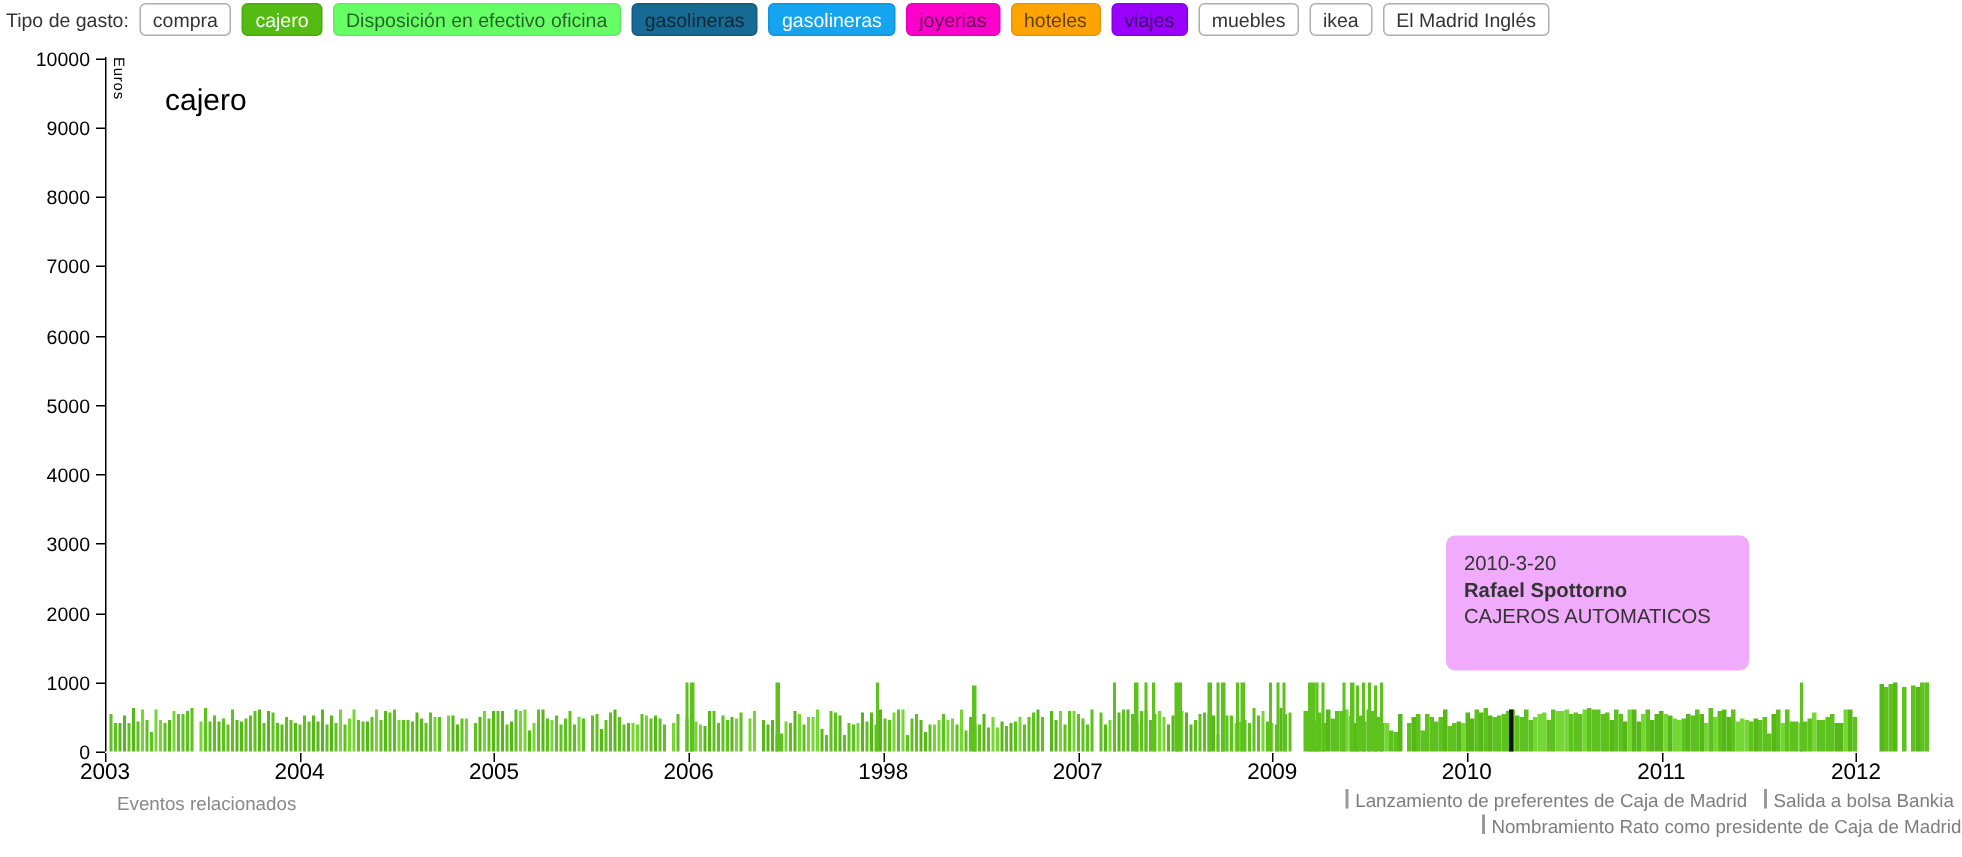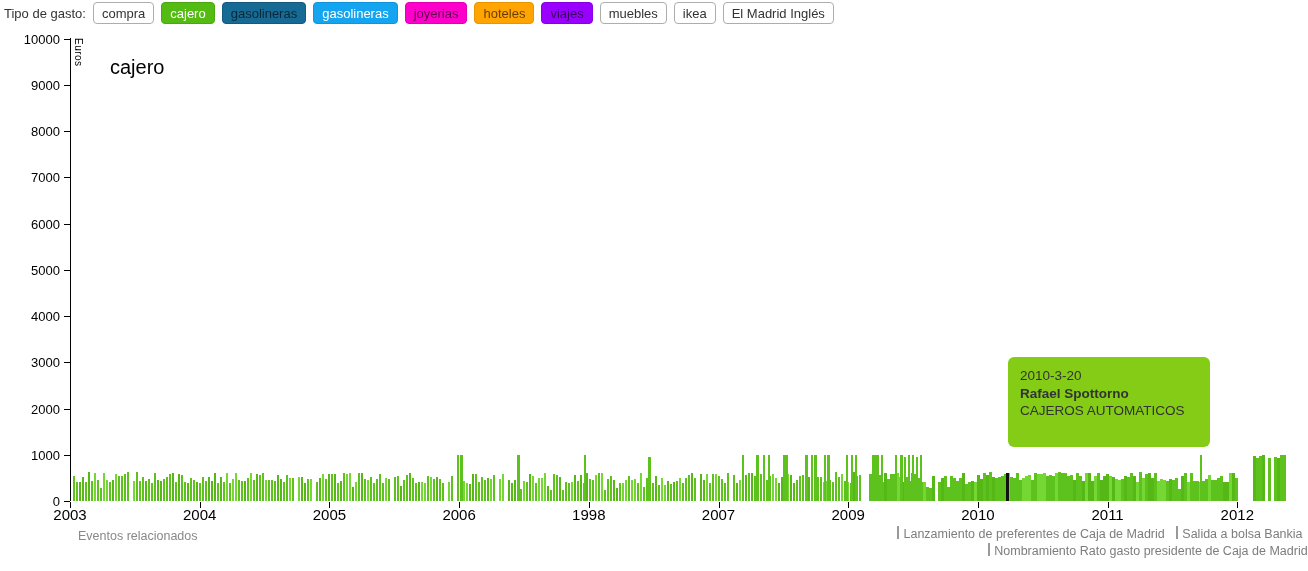--- a/index.html
+++ b/index.html
@@ -16,40 +16,41 @@
   .y-axis-line{position:absolute;left:70px;top:38px;width:1px;height:463px;background:#000;}
   .ytick{position:absolute;width:6px;height:1px;background:#000;left:64px;}
   .ytick-label{position:absolute;width:52px;text-align:right;font-size:13px;color:#000;left:8px;}
   .xtick{position:absolute;width:1px;height:6px;background:#000;}
   .xtick-label{position:absolute;width:64px;text-align:center;font-size:15px;color:#000;top:506px;}
   .euros-label{position:absolute;left:73px;top:38px;writing-mode:vertical-rl;
                font-size:10px;color:#000;letter-spacing:0.5px;}
   .chart-title{position:absolute;left:110px;top:56px;font-size:20px;color:#000;}
   .bar{position:absolute;}
   
-  .tooltip{position:absolute;left:1008px;top:357px;width:202px;box-sizing:border-box;
-           background:#84cc16;border-radius:6px;padding:10px 12px;font-size:13.5px;
+  .tooltip{position:absolute;left:964px;top:357px;width:202px;box-sizing:border-box;
+           background:#f0abfc;border-radius:6px;padding:10px 12px;font-size:13.5px;
            line-height:1.3;color:#333;z-index:5;}
   .tooltip .b{font-weight:bold;}
   .tooltip .spacer{height:17px;}
   
   .events-label{position:absolute;left:78px;top:529px;font-size:12.5px;color:#888;}
   .ev-tick{position:absolute;width:2px;height:13px;background:#999;}
   .ev-label{position:absolute;font-size:12.5px;color:#7d7d7d;white-space:nowrap;}
 </style>
 </head>
 <body>
 
 <div class="app">
 
   <div class="filterbar">
     <span class="filter-label">Tipo de gasto:</span>
     <div id="filter-buttons" style="display:flex;">
         <div class="fbtn" style="background: rgb(255, 255, 255); color: rgb(51, 51, 51); border-color: rgb(173, 173, 173);">compra</div>
         <div class="fbtn" style="background: rgb(84, 187, 19); color: rgb(255, 255, 255); border-color: rgb(74, 168, 14);">cajero</div>
+        <div class="fbtn" style="background: rgb(102, 255, 102); color: rgba(0, 0, 0, 0.62); border-color: rgb(90, 238, 90);">Disposición en efectivo oficina</div>
         <div class="fbtn" style="background: rgb(23, 106, 147); color: rgba(0, 0, 0, 0.62); border-color: rgb(19, 90, 125);">gasolineras</div>
         <div class="fbtn" style="background: rgb(21, 165, 240); color: rgb(255, 255, 255); border-color: rgb(16, 148, 218);">gasolineras</div>
         <div class="fbtn" style="background: rgb(255, 0, 204); color: rgba(0, 0, 0, 0.62); border-color: rgb(226, 0, 181);">joyerias</div>
         <div class="fbtn" style="background: rgb(255, 164, 0); color: rgba(0, 0, 0, 0.62); border-color: rgb(232, 149, 0);">hoteles</div>
         <div class="fbtn" style="background: rgb(153, 0, 255); color: rgba(0, 0, 0, 0.62); border-color: rgb(136, 0, 226);">viajes</div>
         <div class="fbtn" style="background: rgb(255, 255, 255); color: rgb(51, 51, 51); border-color: rgb(173, 173, 173);">muebles</div>
         <div class="fbtn" style="background: rgb(255, 255, 255); color: rgb(51, 51, 51); border-color: rgb(173, 173, 173);">ikea</div>
         <div class="fbtn" style="background: rgb(255, 255, 255); color: rgb(51, 51, 51); border-color: rgb(173, 173, 173);">El Madrid Inglés</div>
       </div>
   </div>
@@ -529,18 +530,18 @@
       <div class="b">Rafael Spottorno</div>
       <div>CAJEROS AUTOMATICOS</div>
       <div class="spacer"></div>
     </div>
 
     <div class="events-label">Eventos relacionados</div>
     <div id="events">
         <div class="ev-tick" style="left: 897.486px; top: 526px;"></div>
         <div class="ev-label" style="left: 903.486px; top: 527px;">Lanzamiento de preferentes de Caja de Madrid</div>
         <div class="ev-tick" style="left: 988.276px; top: 543px;"></div>
-        <div class="ev-label" style="left: 994.276px; top: 544px;">Nombramiento Rato gasto presidente de Caja de Madrid</div>
+        <div class="ev-label" style="left: 994.276px; top: 544px;">Nombramiento Rato como presidente de Caja de Madrid</div>
         <div class="ev-tick" style="left: 1176.34px; top: 526px;"></div>
         <div class="ev-label" style="left: 1182.34px; top: 527px;">Salida a bolsa Bankia</div>
       </div>
   </div>
 </div>
 
 </body></html>

